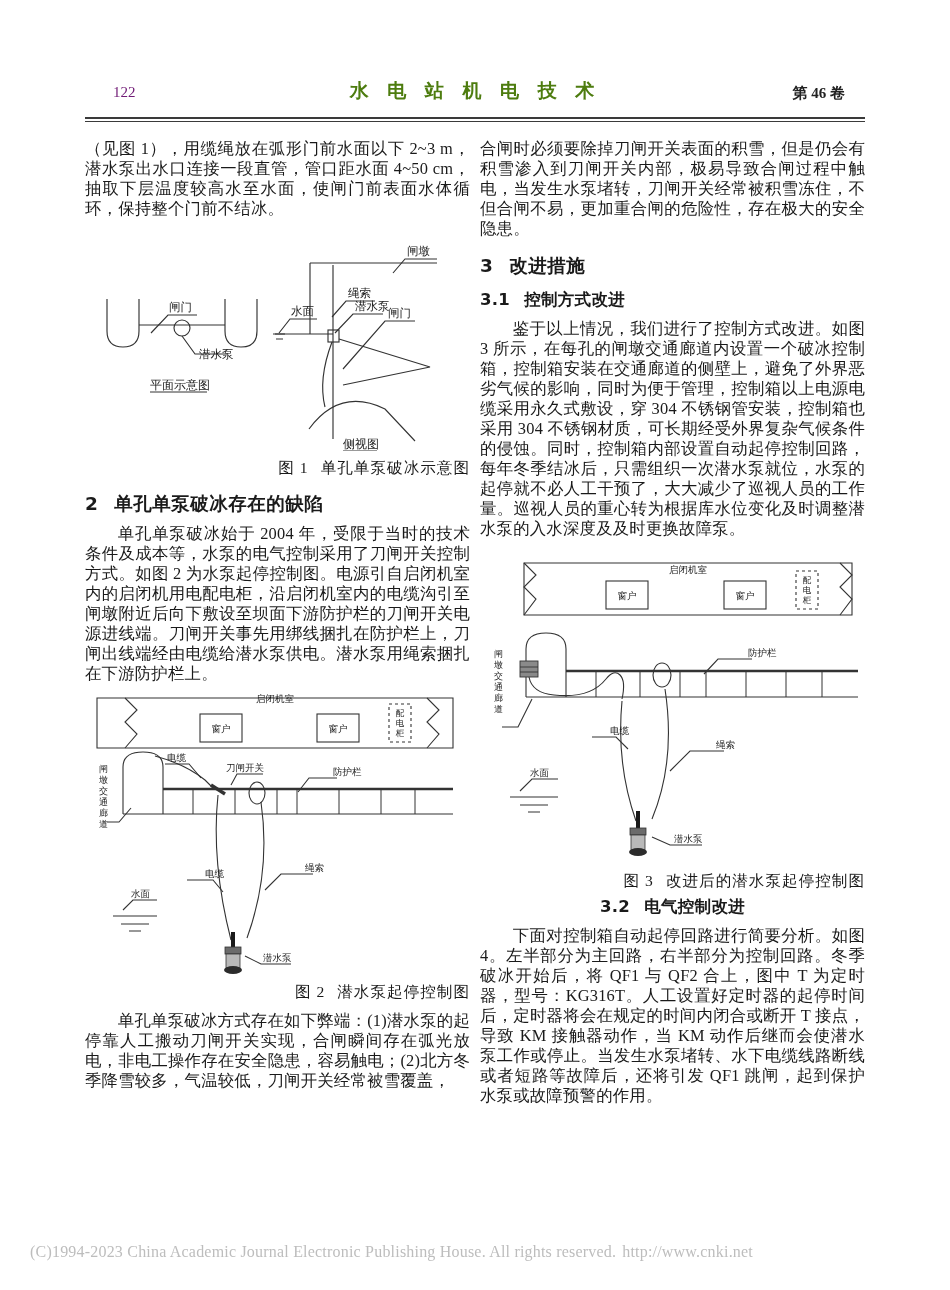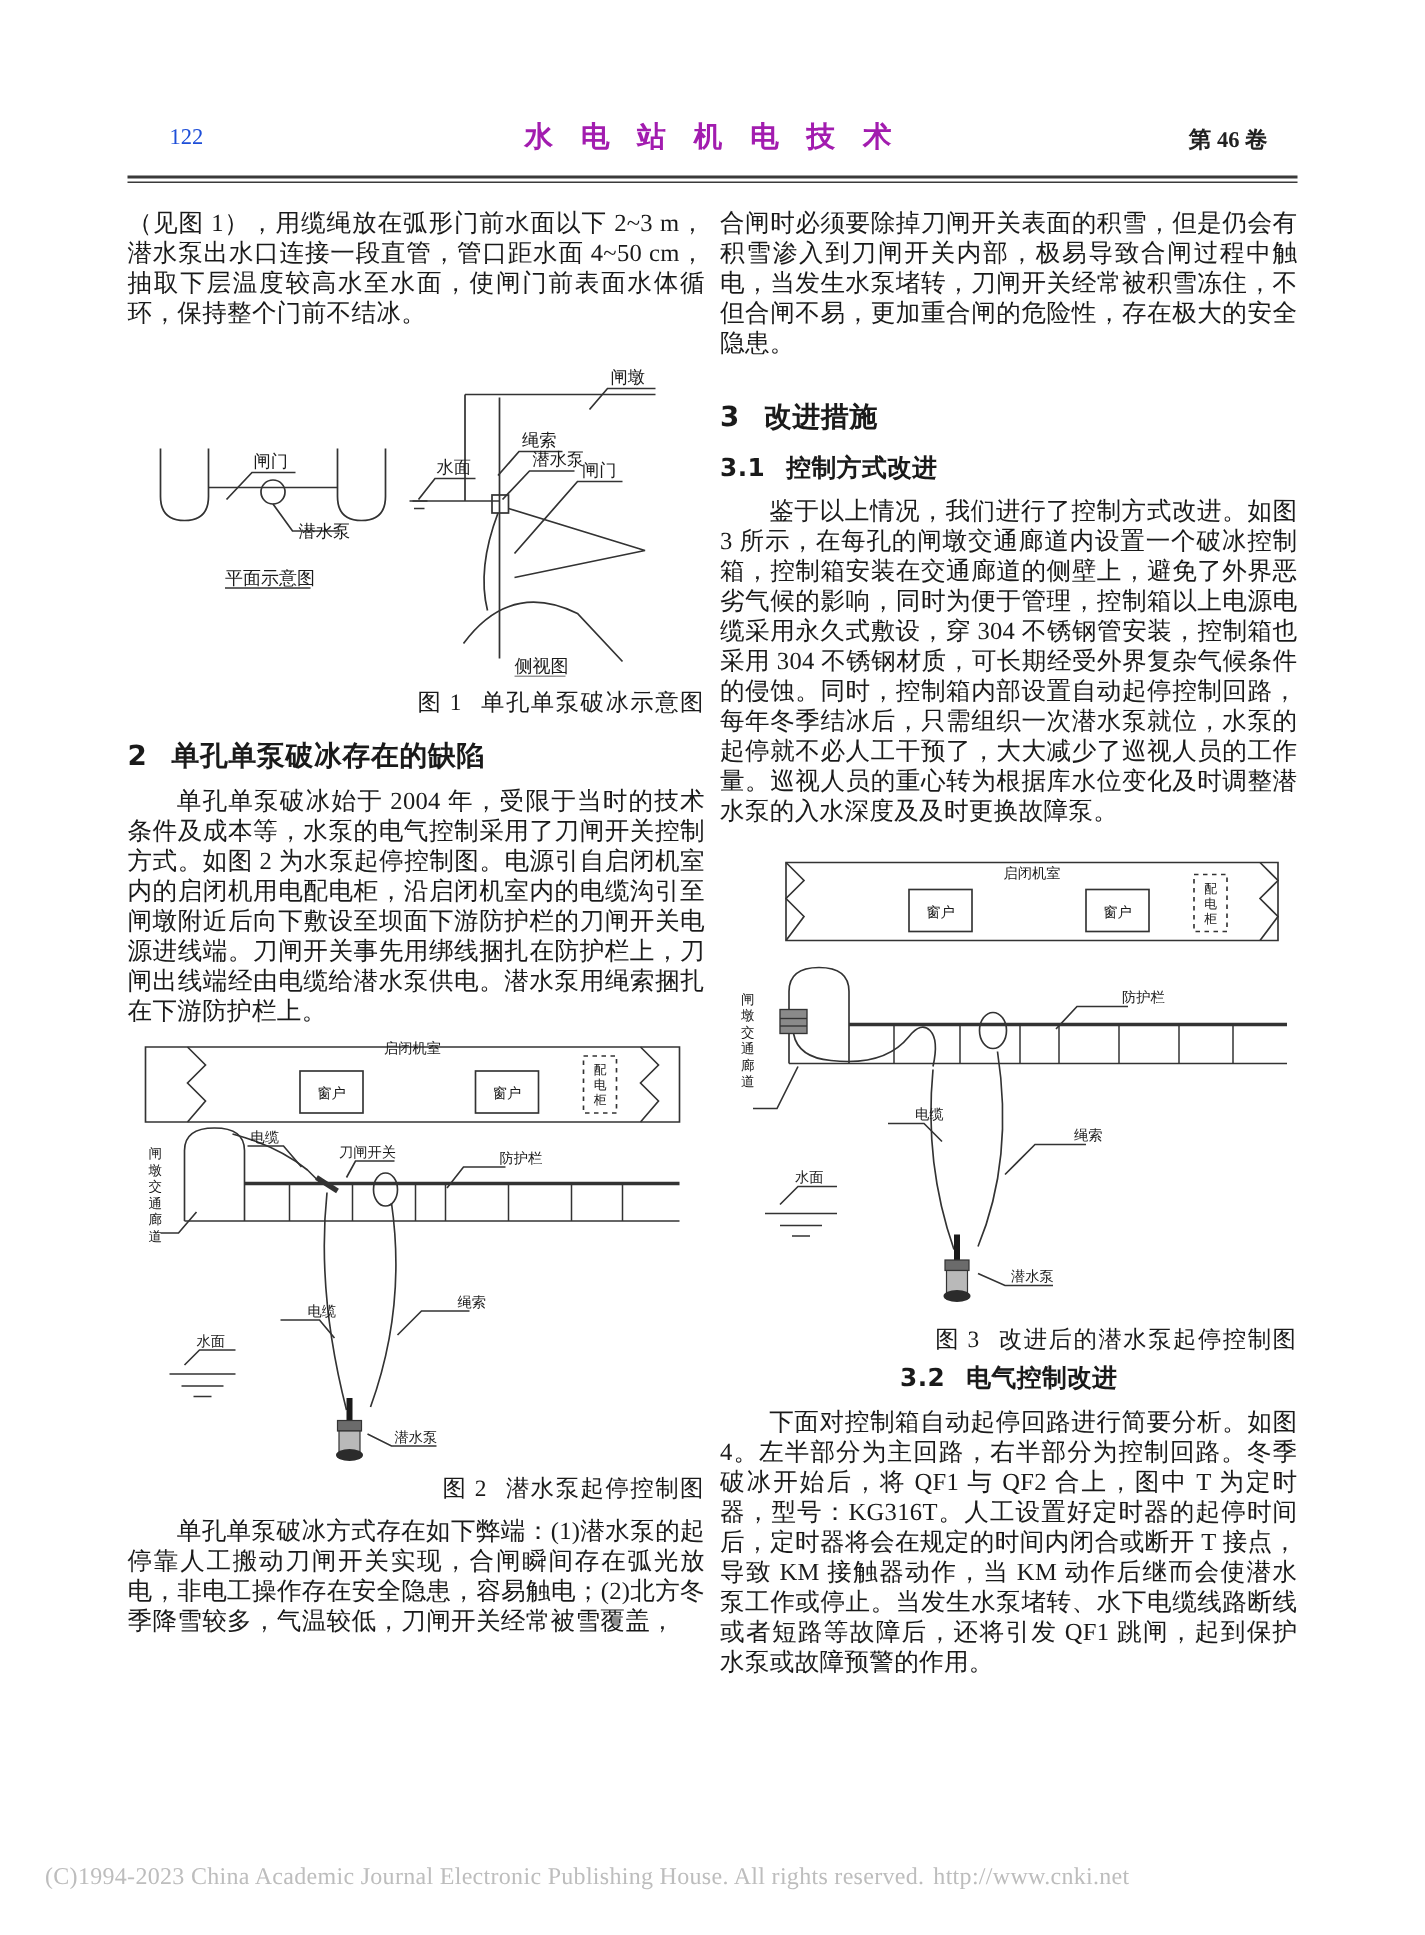--- a/index.html
+++ b/index.html
@@ -5,25 +5,25 @@
   html,body{margin:0;padding:0;background:#fff;}
   body{
     width:950px;height:1290px;position:relative;overflow:hidden;
     font-family:"Liberation Serif","DejaVu Serif",serif;
     color:#1a1a1a;
   }
   .page{position:absolute;inset:0;}
 
   
   .runhead{position:absolute;left:85px;top:78px;width:780px;height:34px;}
-  .runhead .folio{position:absolute;left:28px;top:6px;font-size:15px;color:#1d4ed8;}
+  .runhead .folio{position:absolute;left:28px;top:6px;font-size:15px;color:#701a75;}
   .runhead .jname{
     position:absolute;left:0;right:0;top:0;text-align:center;
     font-family:"DejaVu Serif","Liberation Serif",serif;
-    font-weight:700;font-size:19px;letter-spacing:6px;color:#a21caf;
+    font-weight:700;font-size:19px;letter-spacing:6px;color:#4d7c0f;
   }
   .runhead .vol{position:absolute;right:20px;top:6px;font-size:15px;color:#222;font-weight:bold;}
   .rule1{position:absolute;left:85px;top:117px;width:780px;height:2px;background:#3a3a3a;}
   .rule2{position:absolute;left:85px;top:121px;width:780px;height:1px;background:#3a3a3a;}
 
   
   .col{position:absolute;top:131px;width:385px;}
   .col.left{left:85px;}
   .col.right{left:480px;}
 
@@ -212,21 +212,21 @@
       </div>
     </div>
 
     <p class="body indent">单孔单泵破冰方式存在如下弊端：(1)潜水泵的起停靠人工搬动刀闸开关实现，合闸瞬间存在弧光放电，非电工操作存在安全隐患，容易触电；(2)北方冬季降雪较多，气温较低，刀闸开关经常被雪覆盖，</p>
   </div>
 
   <div class="col right">
 
     <p class="body">合闸时必须要除掉刀闸开关表面的积雪，但是仍会有积雪渗入到刀闸开关内部，极易导致合闸过程中触电，当发生水泵堵转，刀闸开关经常被积雪冻住，不但合闸不易，更加重合闸的危险性，存在极大的安全隐患。</p>
 
-    <h2 class="sec" style="margin-top:26px;">
+    <h2 class="sec" style="margin-top:14px;">
       <span>3</span>
       <span style="display:inline-block;width:9px"></span><span>改进措施</span>
     </h2>
 
     <h3 class="sub">
       <span>3.1</span>
       <span style="display:inline-block;width:8px"></span><span>控制方式改进</span>
     </h3>
     <p class="body indent">鉴于以上情况，我们进行了控制方式改进。如图 3 所示，在每孔的闸墩交通廊道内设置一个破冰控制箱，控制箱安装在交通廊道的侧壁上，避免了外界恶劣气候的影响，同时为便于管理，控制箱以上电源电缆采用永久式敷设，穿 304 不锈钢管安装，控制箱也采用 304 不锈钢材质，可长期经受外界复杂气候条件的侵蚀。同时，控制箱内部设置自动起停控制回路，每年冬季结冰后，只需组织一次潜水泵就位，水泵的起停就不必人工干预了，大大减少了巡视人员的工作量。巡视人员的重心转为根据库水位变化及时调整潜水泵的入水深度及及时更换故障泵。</p>
 

